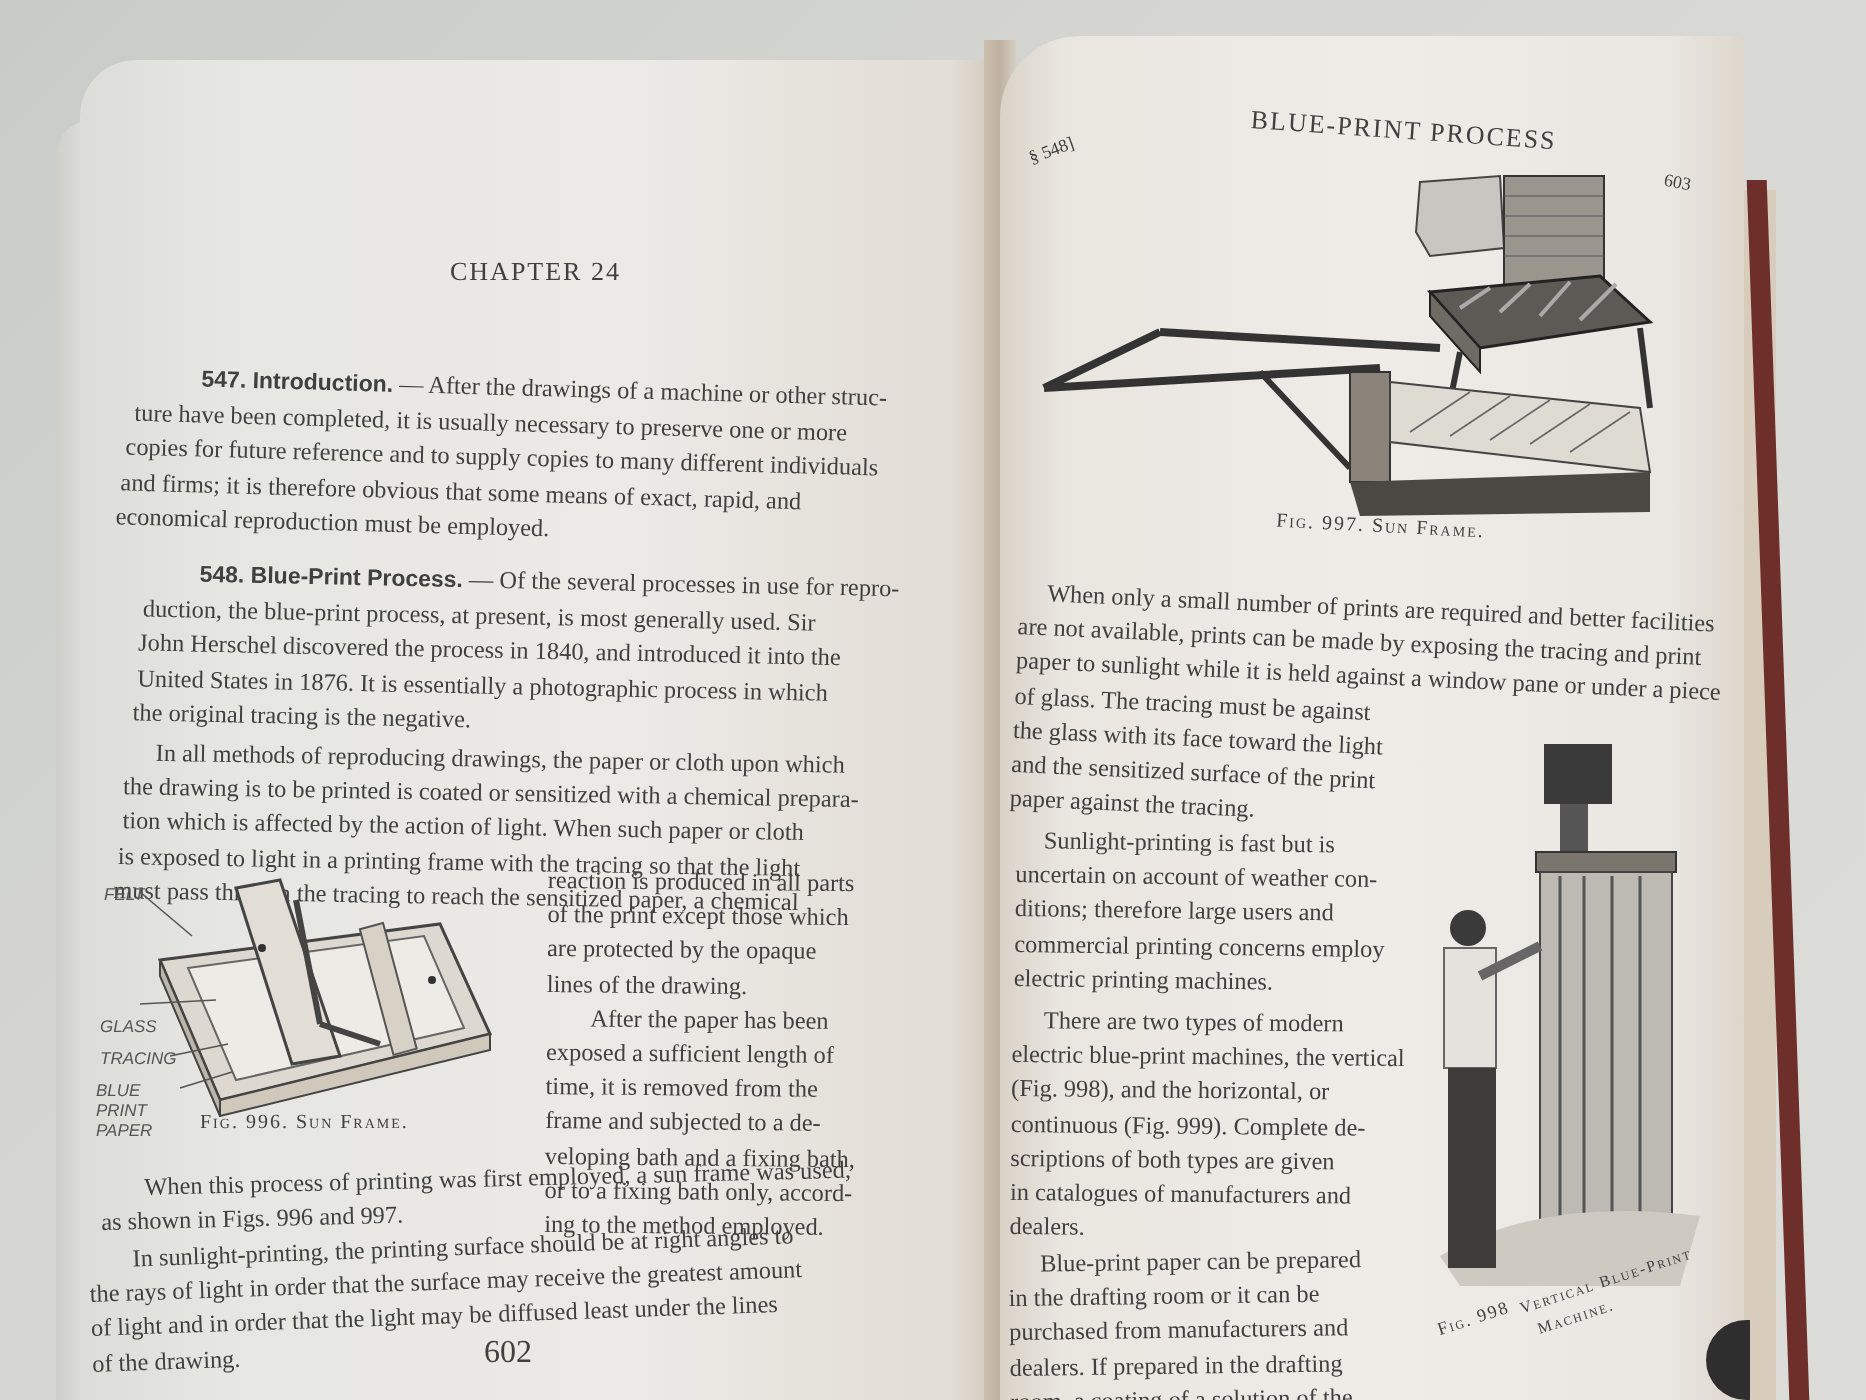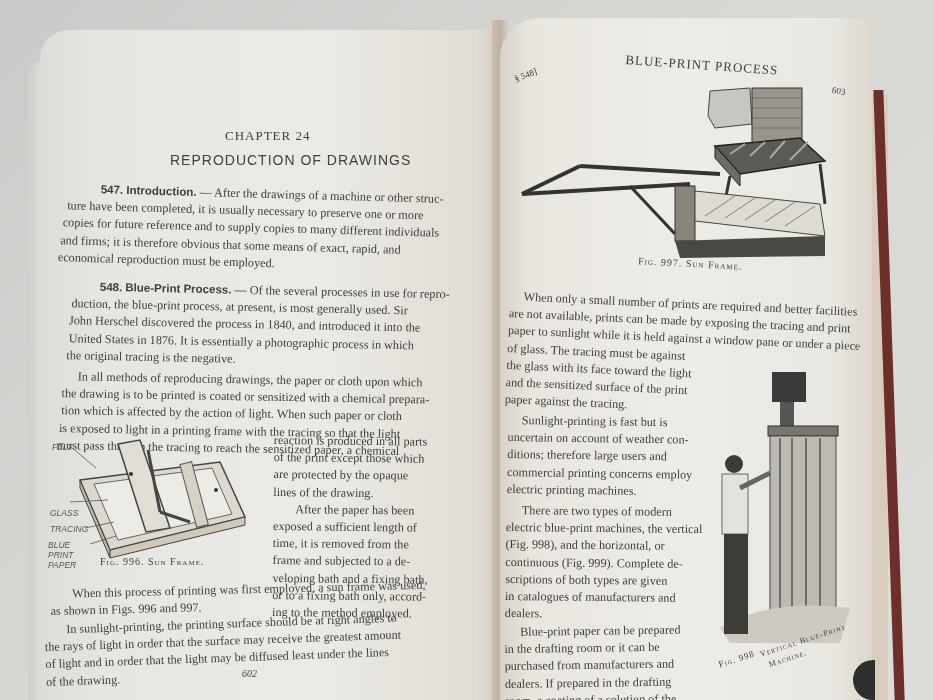--- a/index.html
+++ b/index.html
@@ -58,21 +58,20 @@
 </head>
 <body>
 
 <div class="scene">
   <div class="cover-board"></div>
   <div class="cover-edge"></div>
   <div class="page-stack-left"></div>
 
   <div class="page page-left">
     <div class="txt hd" style="left:185px; top:98px; font-size:13px;">CHAPTER 24</div>
-    <div class="txt hd" style="left:130px; top:122px; font-size:14px; font-family:'Liberation Sans',sans-serif;">REPRODUCTION OF DRAWINGS</div>
 
     <div class="para" style="left:16px; top:150px; transform: rotate(1.6deg); transform-origin: left top;">
       <div style="padding-left:45px;"><span class="bold">547. Introduction.</span> <span>— After the drawings of a machine or other struc-</span></div>
       <div style="padding-left:12px;">ture have been completed, it is usually necessary to preserve one or more</div>
       <div style="padding-left:8px;">copies for future reference and to supply copies to many different individuals</div>
       <div style="padding-left:6px;">and firms; it is therefore obvious that some means of exact, rapid, and</div>
       <div style="padding-left:4px;">economical reproduction must be employed.</div>
     </div>
 
     <div class="para" style="left:20px; top:248px; transform: rotate(1.2deg); transform-origin: left top;">
@@ -134,21 +133,21 @@
       <div>as shown in Figs. 996 and 997.</div>
     </div>
 
     <div class="para" style="left:4px; top:592px; transform: rotate(-2deg); transform-origin: left top;">
       <div style="padding-left:22px;">In sunlight-printing, the printing surface should be at right angles to</div>
       <div>the rays of light in order that the surface may receive the greatest amount</div>
       <div>of light and in order that the light may be diffused least under the lines</div>
       <div>of the drawing.</div>
     </div>
 
-    <div class="txt" style="left:202px; top:638px; font-size:10px;font-style:italic;">602</div>
+    <div class="txt" style="left:202px; top:638px; font-size:16px;">602</div>
   </div>
 
   <div class="gutter"></div>
 
   <div class="page page-right">
     <div class="txt" style="left:14px; top:52px; font-size:9px; transform: rotate(-20deg);">§ 548]</div>
     <div class="txt hd" style="left:126px; top:34px; font-size:13px; transform: rotate(4deg); transform-origin:left top;">BLUE-PRINT PROCESS</div>
     <div class="txt" style="left:332px; top:68px; font-size:9px; transform: rotate(10deg);">603</div>
 
     <div class="figure" style="left:20px; top:68px; width:320px; height:190px;">

